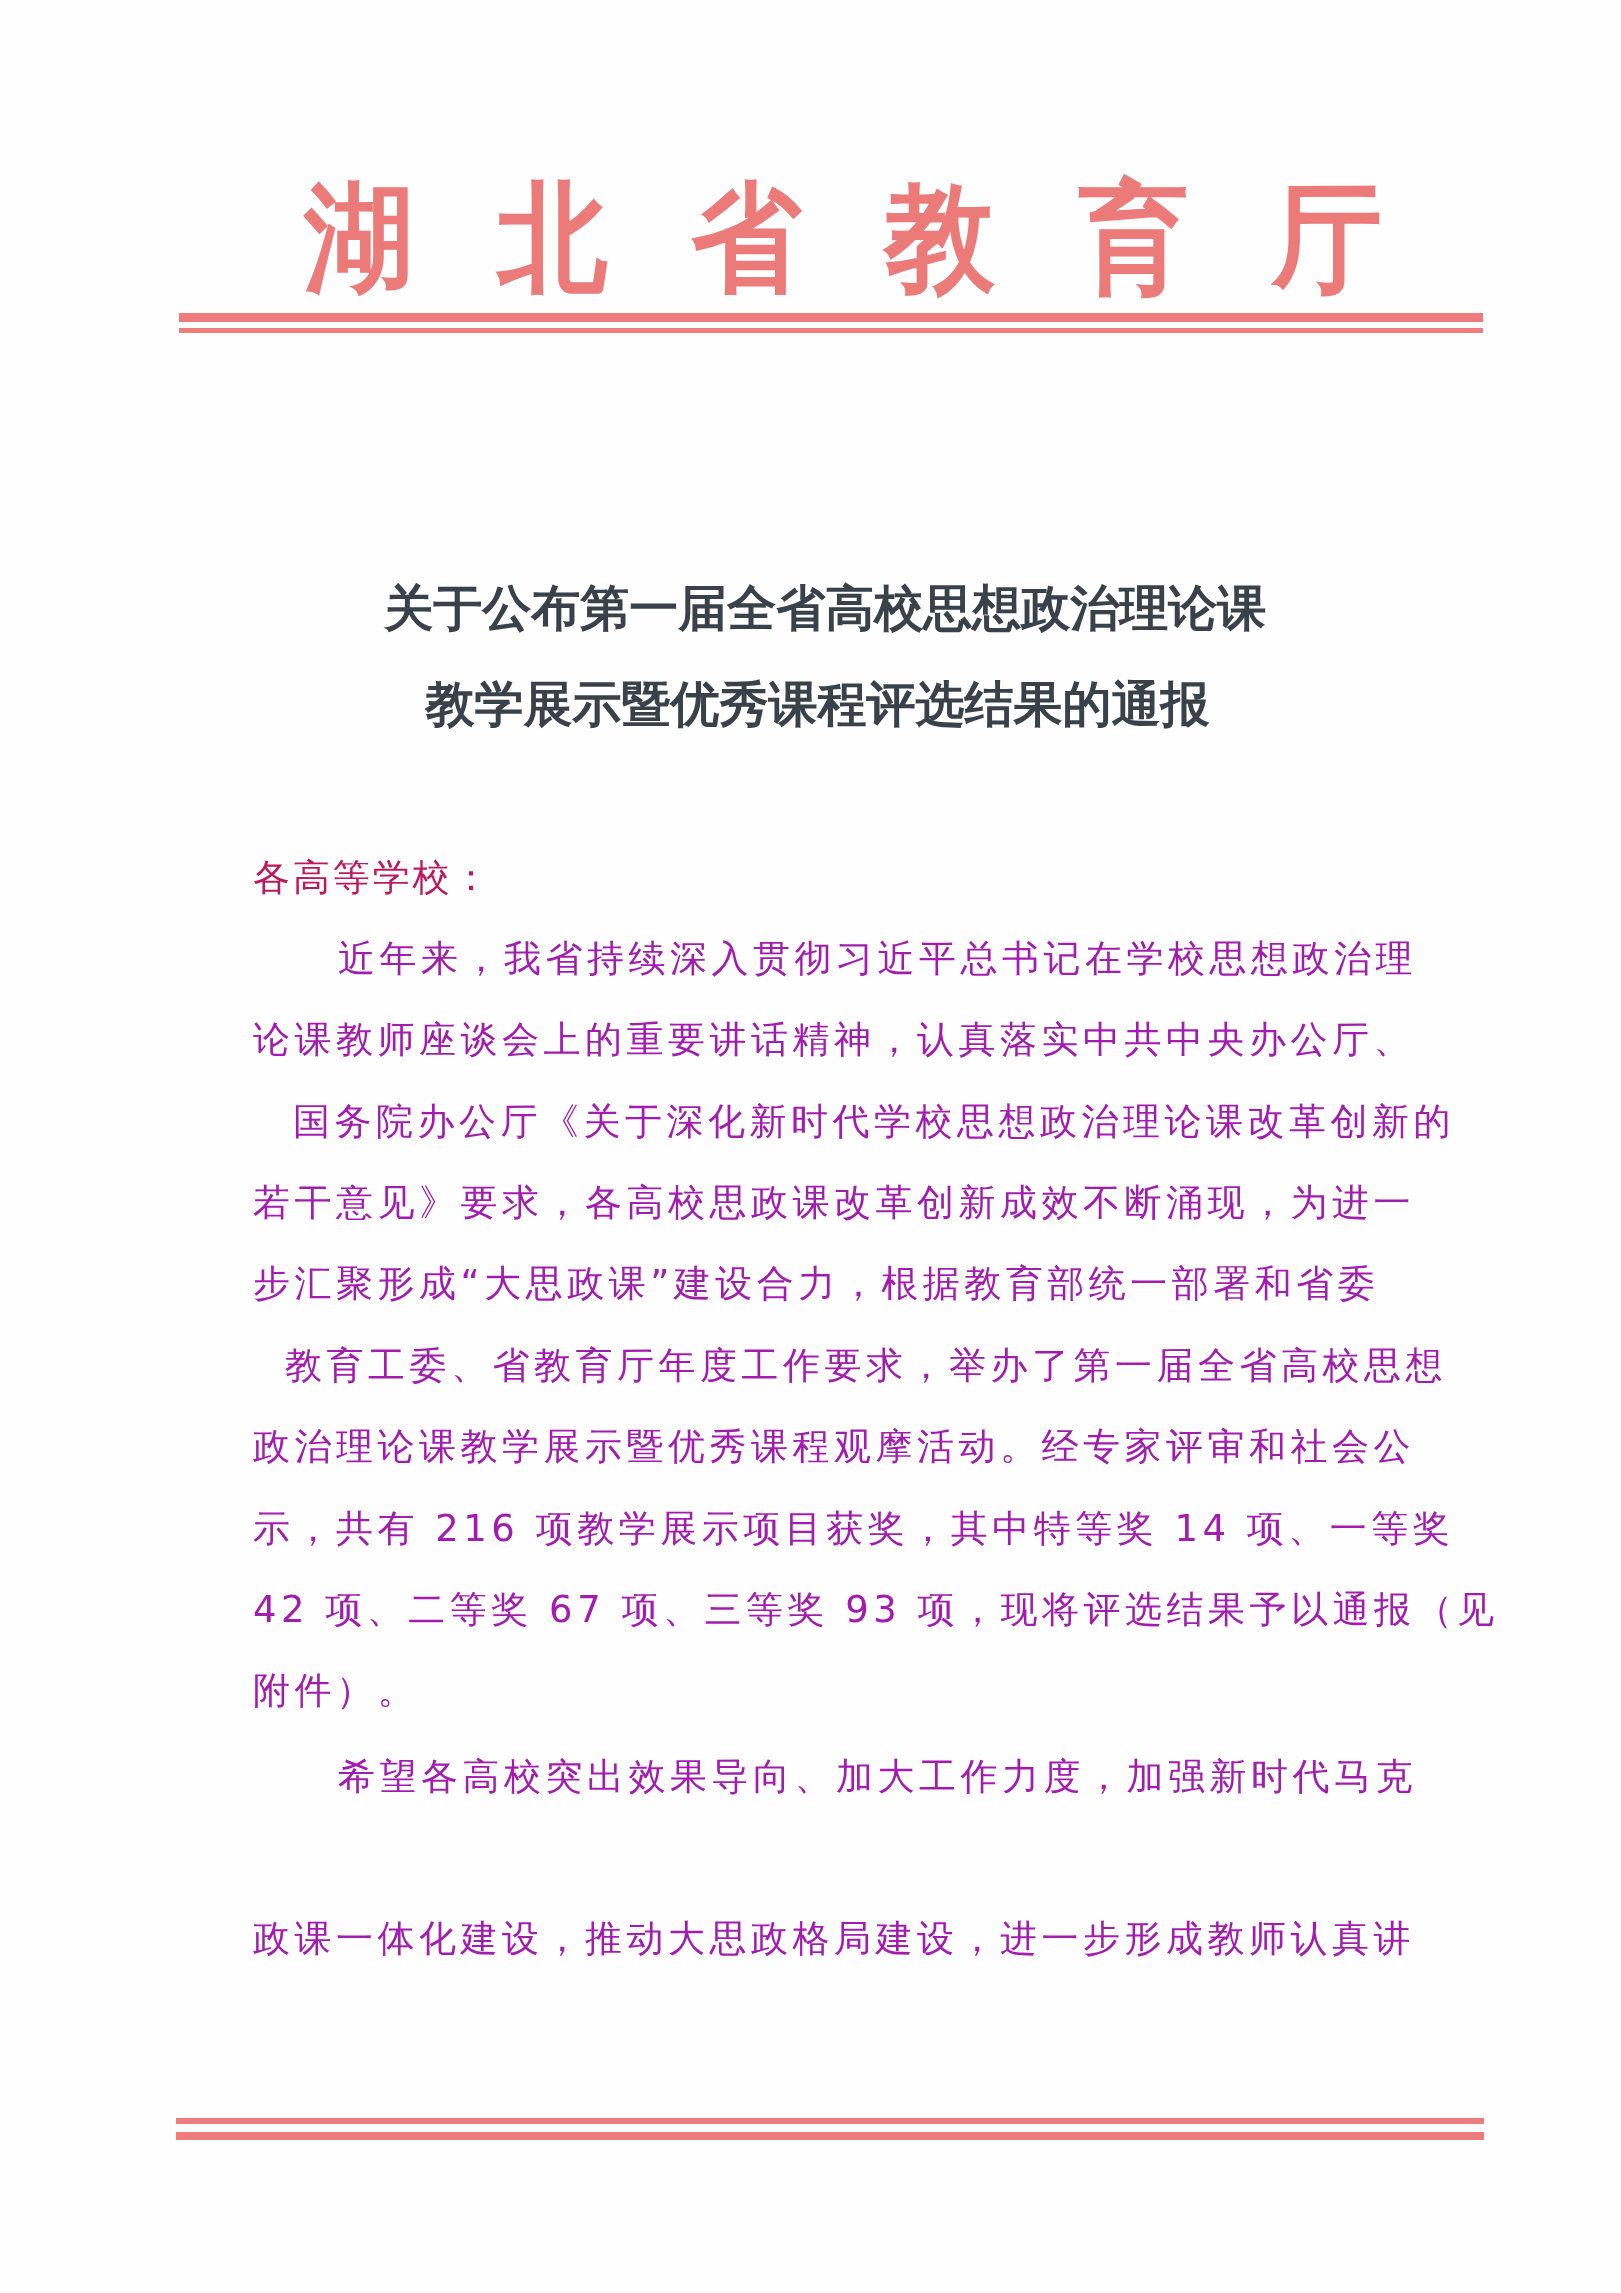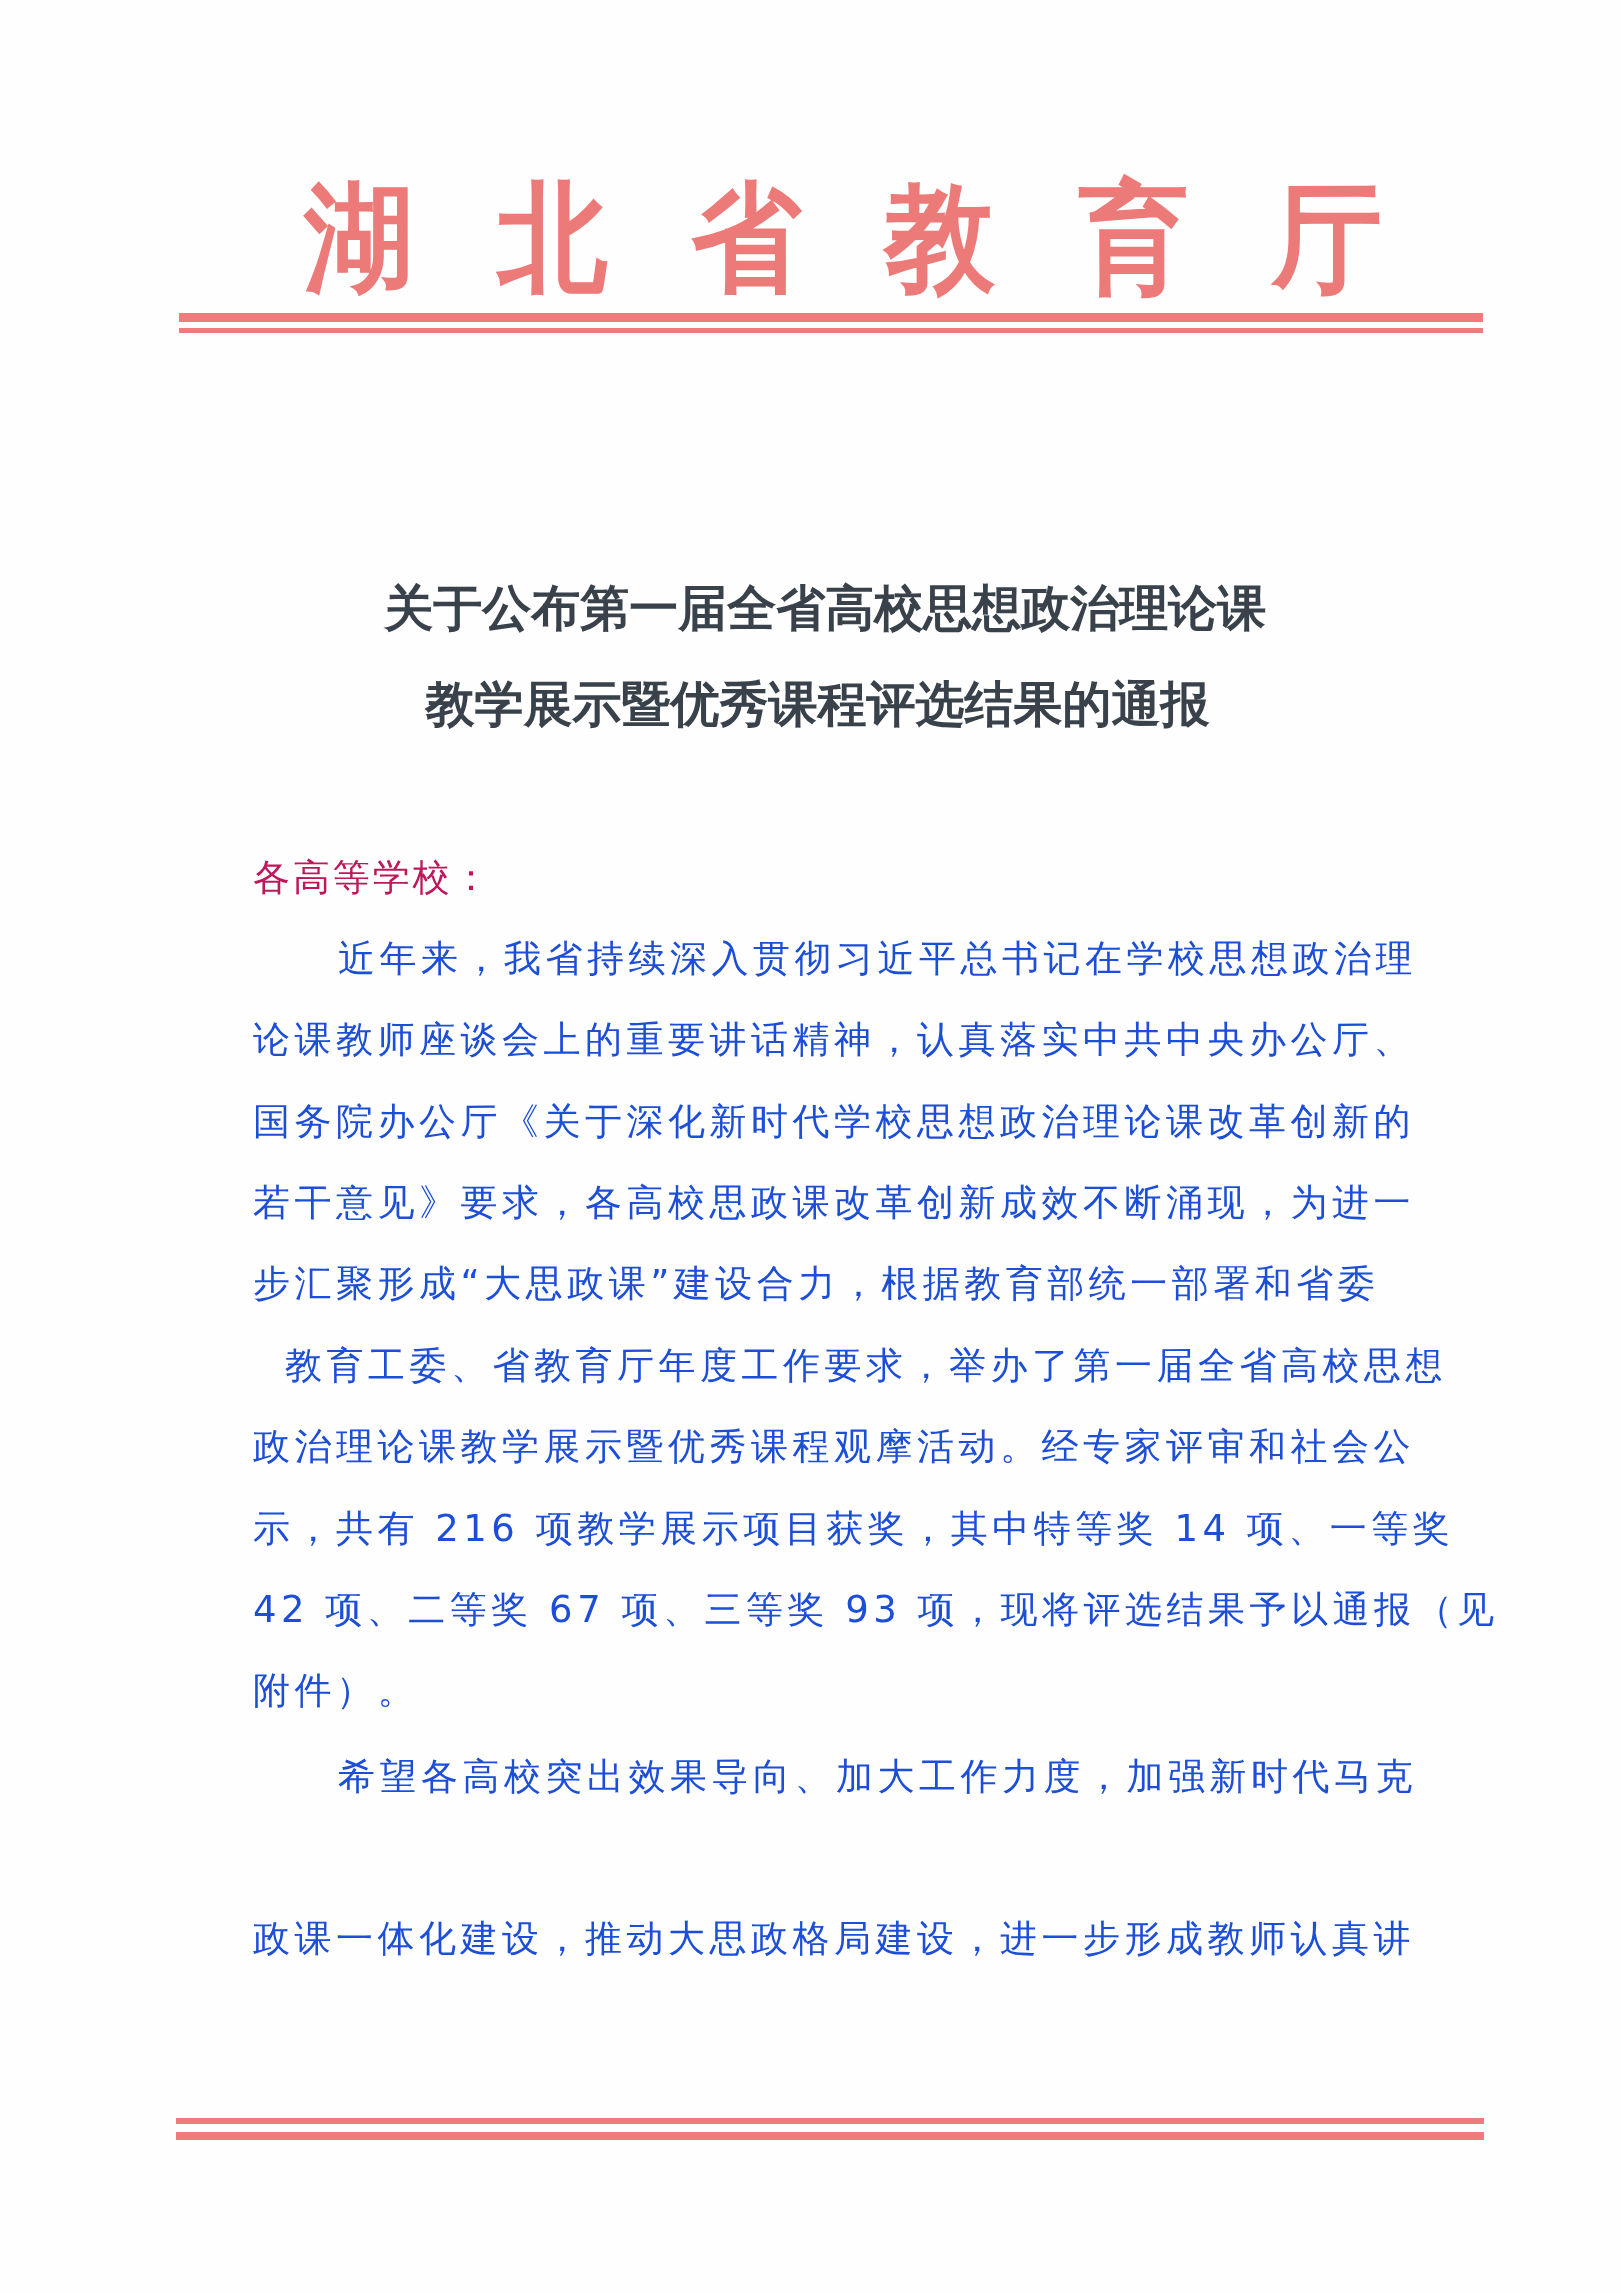--- a/index.html
+++ b/index.html
@@ -77,21 +77,21 @@
     color: #be185d;
     letter-spacing: 2.9px;
     white-space: nowrap;
   }
   .salutation { top: 853px; }
   .line {
     position: absolute;
     left: 253px;
     font-family: "DejaVu Sans", sans-serif;
     font-size: 37px;
-    color: #1d4ed8;
+    color: #a21caf;
     letter-spacing: 4.5px;
     white-space: nowrap;
   }
   .indent { left: 338px; }
 </style>
 </head>
 <body>
 
 <div class="page">
 
@@ -107,21 +107,21 @@
   <div class="red-rule rule-top-thick"></div>
   <div class="red-rule rule-top-thin"></div>
 
   <div class="title title-1">关于公布第一届全省高校思想政治理论课</div>
   <div class="title title-2">教学展示暨优秀课程评选结果的通报</div>
 
   <div class="body-text salutation">各高等学校：</div>
 
   <div class="line indent" style="top:934px;">近年来，我省持续深入贯彻习近平总书记在学校思想政治理</div>
   <div class="line" style="top:1015px;">论课教师座谈会上的重要讲话精神，认真落实中共中央办公厅、</div>
-  <div class="line" style="top:1097px;">国务院办公厅《关于深化新时代学校思想政治理论课改革创新的</div>
+  <div class="line" style="top:1097px;margin-left:40px;">国务院办公厅《关于深化新时代学校思想政治理论课改革创新的</div>
   <div class="line" style="top:1178px;">若干意见》要求，各高校思政课改革创新成效不断涌现，为进一</div>
   <div class="line" style="top:1259px;">步汇聚形成“大思政课”建设合力，根据教育部统一部署和省委</div>
   <div class="line" style="top:1341px;margin-left:32px;">教育工委、省教育厅年度工作要求，举办了第一届全省高校思想</div>
   <div class="line" style="top:1422px;">政治理论课教学展示暨优秀课程观摩活动。经专家评审和社会公</div>
   <div class="line" style="top:1504px;">示，共有 216 项教学展示项目获奖，其中特等奖 14 项、一等奖</div>
   <div class="line" style="top:1585px;">42 项、二等奖 67 项、三等奖 93 项，现将评选结果予以通报（见</div>
   <div class="line" style="top:1666px;">附件）。</div>
 
   <div class="line indent" style="top:1752px;">希望各高校突出效果导向、加大工作力度，加强新时代马克</div>
   <div class="line" style="top:1914px;">政课一体化建设，推动大思政格局建设，进一步形成教师认真讲</div>

